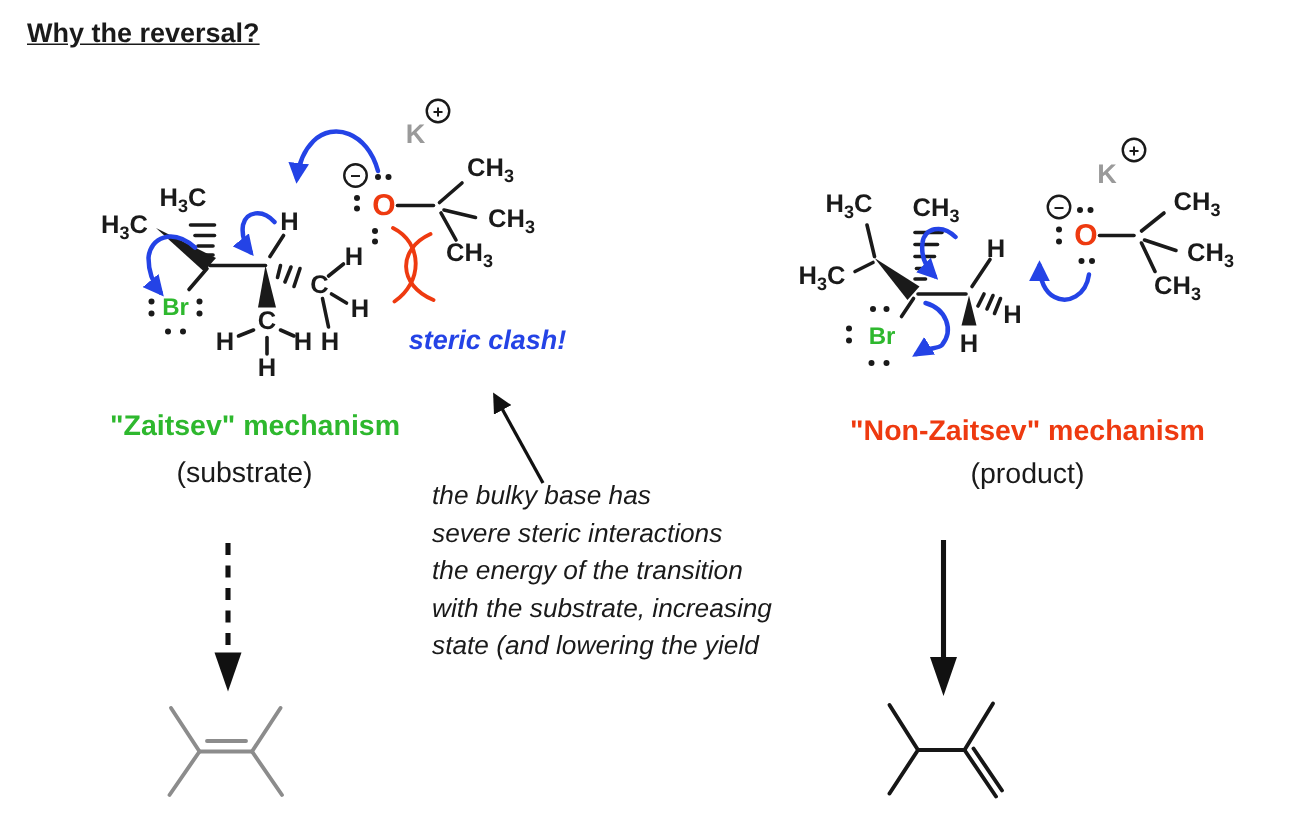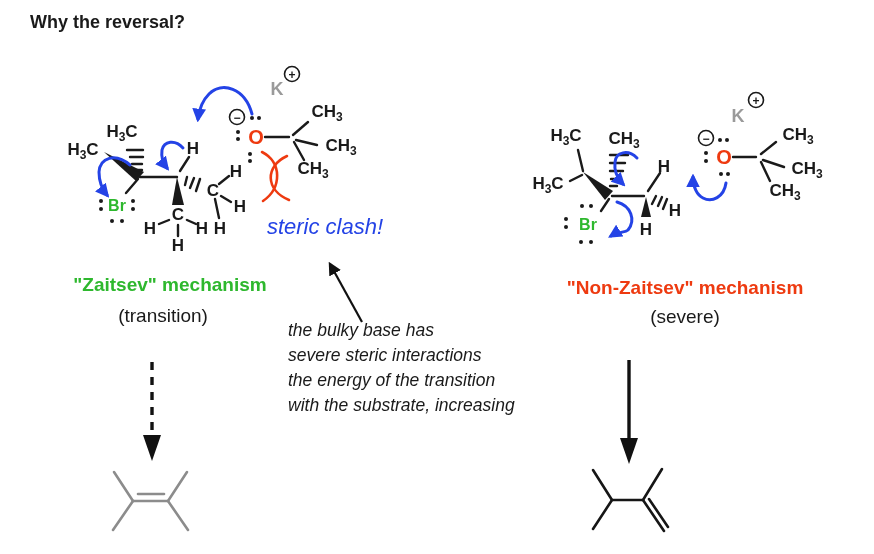--- a/index.html
+++ b/index.html
@@ -2,32 +2,32 @@
 <html style="--blue: #2443e6; --green: #2eb82e; --red: #ee3a10; --gray: #9a9a9a; --product_gray: #8c8c8c; --ink: #1a1a1a;"><head>
 <meta charset="utf-8">
 <style>
   :root{
     --blue:#2443e6; --green:#2eb82e; --red:#ee3a10; --gray:#9a9a9a;
     --product_gray:#8c8c8c; --ink:#1a1a1a;
   }
   html,body{margin:0;padding:0;background:#fff;}
   .stage{position:relative;width:874px;height:554px;background:#fff;overflow:hidden;
          font-family:"Liberation Sans",sans-serif;color:var(--ink);}
-  .title{position:absolute;left:30px;top:12px;font-size:18px;font-weight:bold;color:var(--ink);}
+  .title{position:absolute;left:18px;top:12px;font-size:18px;font-weight:bold;color:var(--ink);text-decoration:underline;}
   .atom{position:absolute;transform:translate(-50%,-50%);font-weight:bold;font-size:17px;
         color:var(--ink);white-space:nowrap;line-height:1;}
   .atom .sub{font-size:12px;vertical-align:-4px;}
   .atom.green{color:var(--green);font-size:16px;}
   .atom.red{color:var(--red);font-size:20px;}
   .atom.gray{color:var(--gray);font-size:18px;}
   .mech{position:absolute;transform:translate(-50%,-50%);font-size:19px;font-weight:bold;white-space:nowrap;}
   .mech.green{color:var(--green);}
   .mech.red{color:var(--red);}
   .fav{position:absolute;transform:translate(-50%,-50%);font-size:19px;color:var(--ink);white-space:nowrap;}
-  .steric{position:absolute;transform:translate(-50%,-50%);font-size:22px;font-weight:normal;
+  .steric{position:absolute;transform:translate(-50%,-50%);font-size:18px;font-weight:bold;
           font-style:italic;color:var(--blue);white-space:nowrap;}
   .note{position:absolute;left:288px;top:318px;font-size:17.5px;font-style:italic;
         color:var(--ink);line-height:25px;white-space:nowrap;}
   svg.layer{position:absolute;left:0;top:0;}
   .bond{stroke:var(--ink);stroke-width:2.4;stroke-linecap:round;fill:none;}
   .wedge{fill:var(--ink);stroke:none;}
   .hash{stroke:var(--ink);stroke-width:2.4;stroke-linecap:round;}
   .dot{fill:var(--ink);}
   .charge-circle{fill:#fff;stroke:var(--ink);stroke-width:1.6;}
   .charge-text{font-family:"Liberation Sans",sans-serif;font-weight:bold;font-size:12px;fill:var(--ink);}
@@ -236,24 +236,25 @@
   <div class="atom" style="left:675px;top:210px"><span>H</span></div>
   <div class="atom" style="left:646px;top:229px"><span>H</span></div>
 
   <div class="atom gray" style="left:738px;top:116px"><span>K</span></div>
   <div class="atom red" style="left:724px;top:157px"><span>O</span></div>
   <div class="atom" style="left:798px;top:136px"><span>C</span><span>H</span><span class="sub">3</span></div>
   <div class="atom" style="left:807px;top:170px"><span>C</span><span>H</span><span class="sub">3</span></div>
   <div class="atom" style="left:785px;top:192px"><span>C</span><span>H</span><span class="sub">3</span></div>
 
   <div class="mech green" style="left:170px;top:285px">"Zaitsev" mechanism</div>
-  <div class="fav" style="left:163px;top:316px">(transition)</div>
+  <div class="fav" style="left:163px;top:316px">(substrate)</div>
   <div class="mech red" style="left:685px;top:288px">"Non-Zaitsev" mechanism</div>
-  <div class="fav" style="left:685px;top:317px">(severe)</div>
+  <div class="fav" style="left:685px;top:317px">(product)</div>
 
   <div class="note">
     <div>the bulky base has</div>
     <div>severe steric interactions</div>
     <div>the energy of the transition</div>
     <div>with the substrate, increasing</div>
+    <div>state (and lowering the yield</div>
   </div>
 
 </div>
 
 </body></html>

